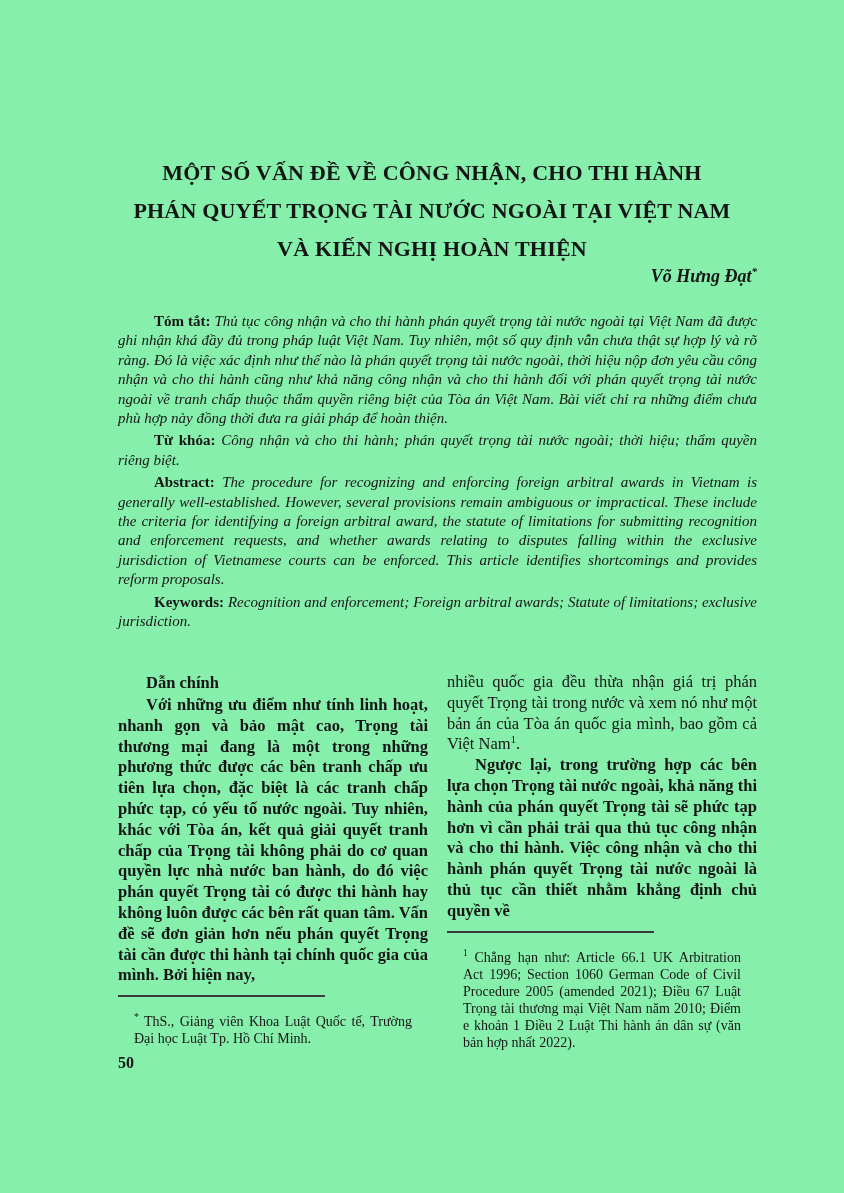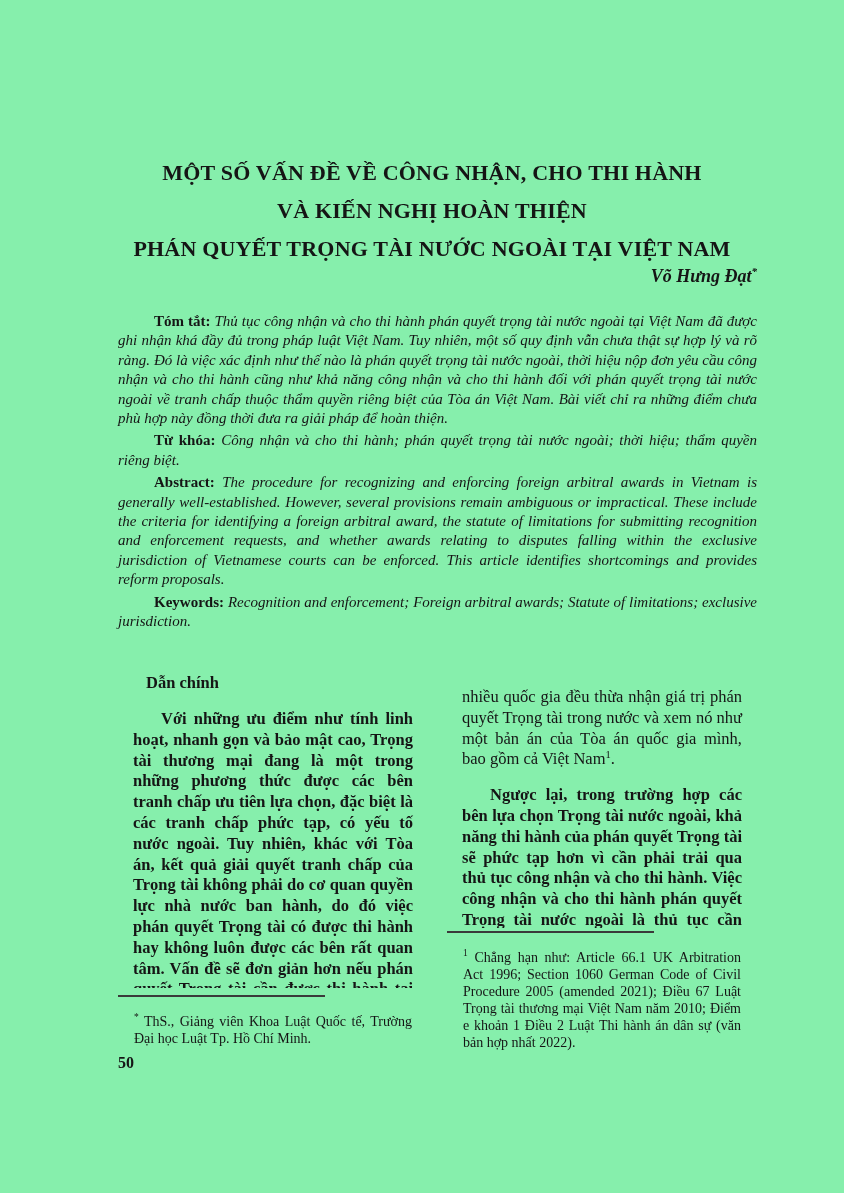--- a/index.html
+++ b/index.html
@@ -32,21 +32,21 @@
   .col{
     position:absolute;top:672px;width:310px;
     font-size:16.5px;line-height:20.8px;text-align:justify;
   }
   .col-left{left:118px;height:316px;overflow:hidden;}
   .col-right{left:447px;height:256px;overflow:hidden;}
   .heading{
     margin:0 0 1px 0;font-size:16.5px;font-weight:bold;
     text-indent:28px;line-height:22px;
   }
-  .body-p{margin:15px;}
+  .body-p{margin:0;}
   .indent{text-indent:28px;font-weight:bold;}
   sup.ref{font-size:10.5px;line-height:0;vertical-align:super;}
   .footnote{
     position:absolute;width:310px;
     font-size:14px;line-height:17px;text-align:justify;
   }
   .fn-left{top:995px;left:118px;}
   .fn-right{top:931px;left:447px;}
   .fn-rule{width:207px;border-top:2px solid #3a3a3a;margin:0 0 7px 0;}
   .fn-text{margin:16px;}
@@ -56,22 +56,22 @@
     font-size:16px;font-weight:bold;
   }
 </style>
 </head>
 <body>
 
 <div class="page">
 
   <header class="title-block">
     <div class="title-line">MỘT SỐ VẤN ĐỀ VỀ CÔNG NHẬN, CHO THI HÀNH</div>
+    <div class="title-line">PHÁN QUYẾT TRỌNG TÀI NƯỚC NGOÀI TẠI VIỆT NAM</div>
     <div class="title-line">VÀ KIẾN NGHỊ HOÀN THIỆN</div>
-    <div class="title-line">PHÁN QUYẾT TRỌNG TÀI NƯỚC NGOÀI TẠI VIỆT NAM</div>
   </header>
 
   <div class="author"><span>Võ Hưng Đạt</span><sup>*</sup></div>
 
   <section class="front-matter">
     <p class="fm"><span class="lbl">Tóm tắt:</span> <span class="it">Thủ tục công nhận và cho thi hành phán quyết trọng tài nước ngoài tại Việt Nam đã được ghi nhận khá đầy đủ trong pháp luật Việt Nam. Tuy nhiên, một số quy định vẫn chưa thật sự hợp lý và rõ ràng. Đó là việc xác định như thế nào là phán quyết trọng tài nước ngoài, thời hiệu nộp đơn yêu cầu công nhận và cho thi hành cũng như khả năng công nhận và cho thi hành đối với phán quyết trọng tài nước ngoài về tranh chấp thuộc thẩm quyền riêng biệt của Tòa án Việt Nam. Bài viết chỉ ra những điểm chưa phù hợp này đồng thời đưa ra giải pháp để hoàn thiện.</span></p>
     <p class="fm"><span class="lbl">Từ khóa:</span> <span class="it">Công nhận và cho thi hành; phán quyết trọng tài nước ngoài; thời hiệu; thẩm quyền riêng biệt.</span></p>
     <p class="fm"><span class="lbl">Abstract:</span> <span class="it">The procedure for recognizing and enforcing foreign arbitral awards in Vietnam is generally well-established. However, several provisions remain ambiguous or impractical. These include the criteria for identifying a foreign arbitral award, the statute of limitations for submitting recognition and enforcement requests, and whether awards relating to disputes falling within the exclusive jurisdiction of Vietnamese courts can be enforced. This article identifies shortcomings and provides reform proposals.</span></p>
     <p class="fm"><span class="lbl">Keywords:</span> <span class="it">Recognition and enforcement; Foreign arbitral awards; Statute of limitations; exclusive jurisdiction.</span></p>
   </section>

